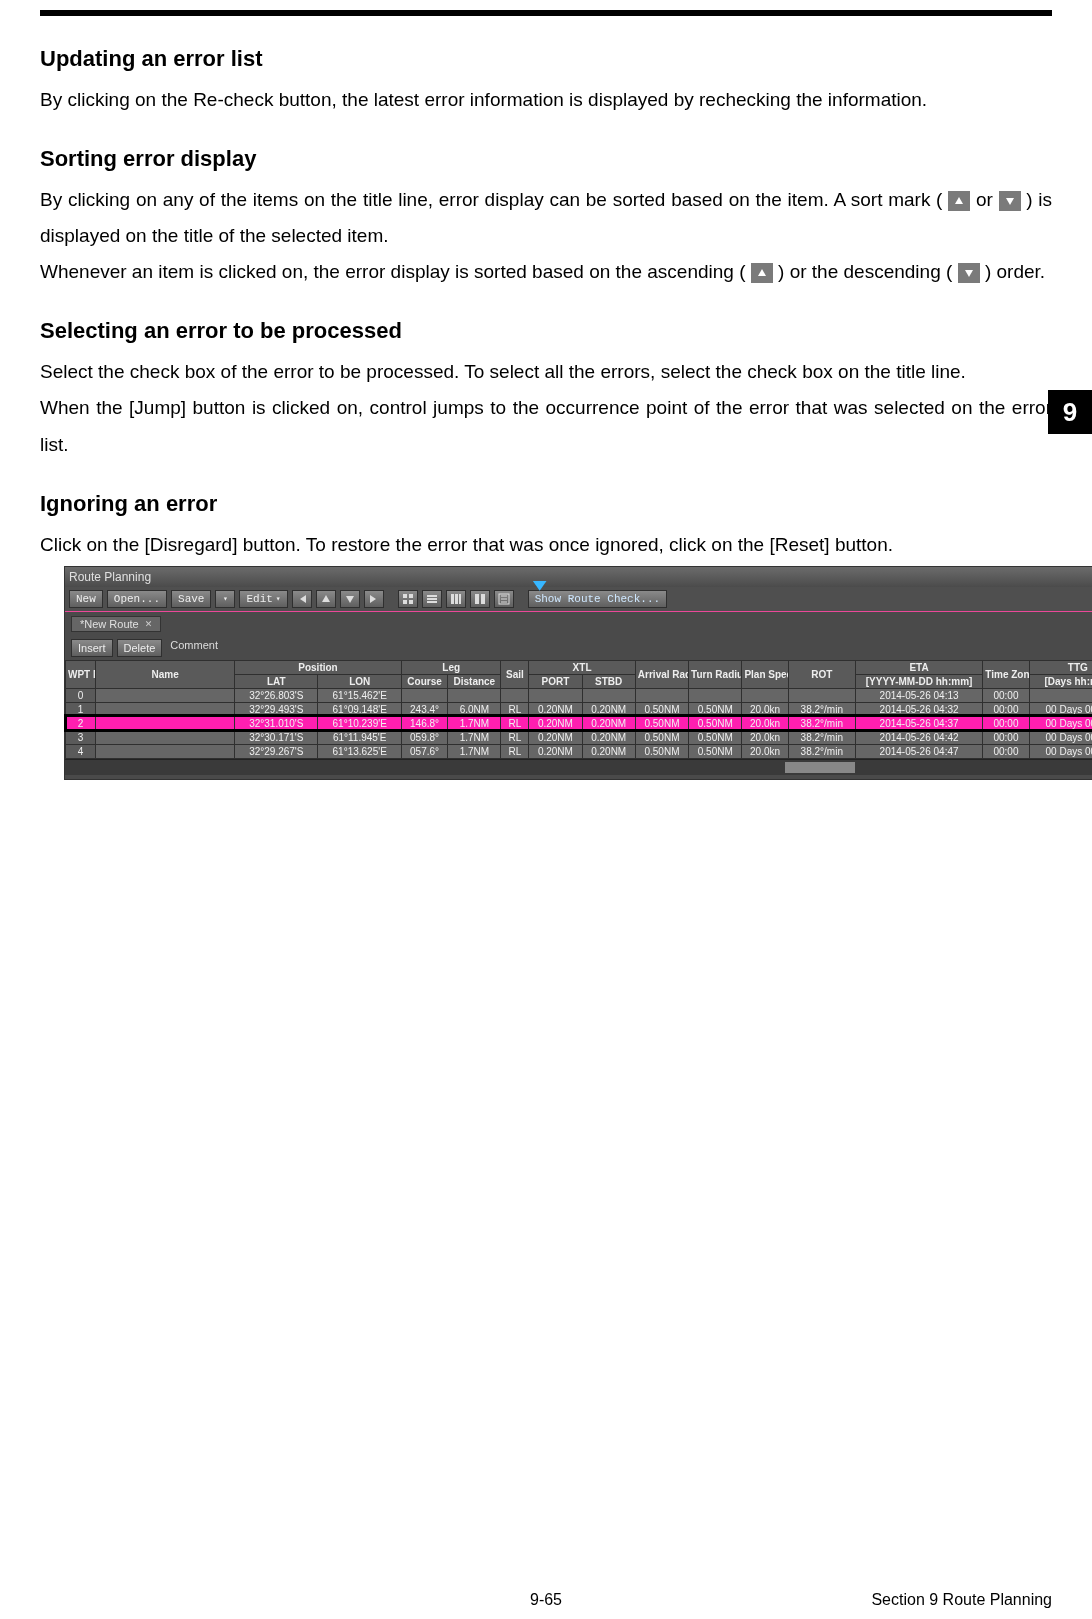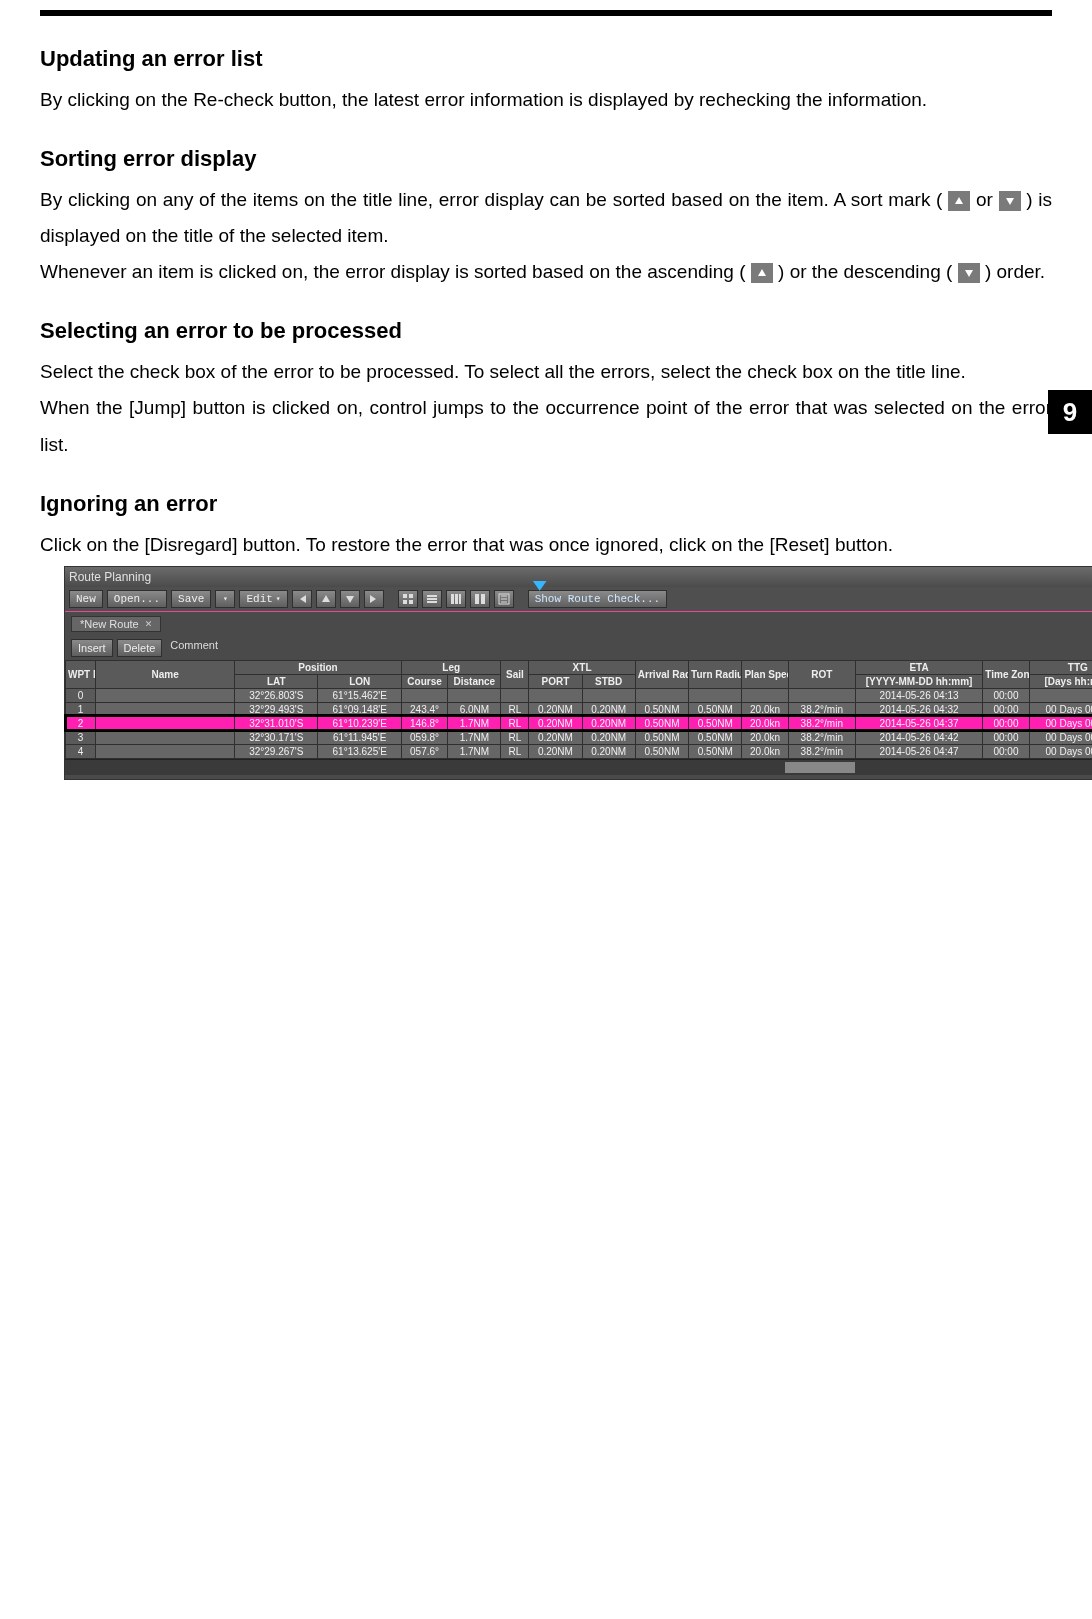--- a/index.html
+++ b/index.html
@@ -410,13 +410,18 @@
             <span class="arrow">◂</span>
             <span class="arrow">▸</span>
           </div>
         </div>
       </div>
     </div>
   </div>
 
   <div class="side-tab">9</div>
 
+  <div class="footer">
+    <span></span>
+    <span class="center">9-65</span>
+    <span>Section 9    Route Planning</span>
+  </div>
 </div>
 
 </body></html>

